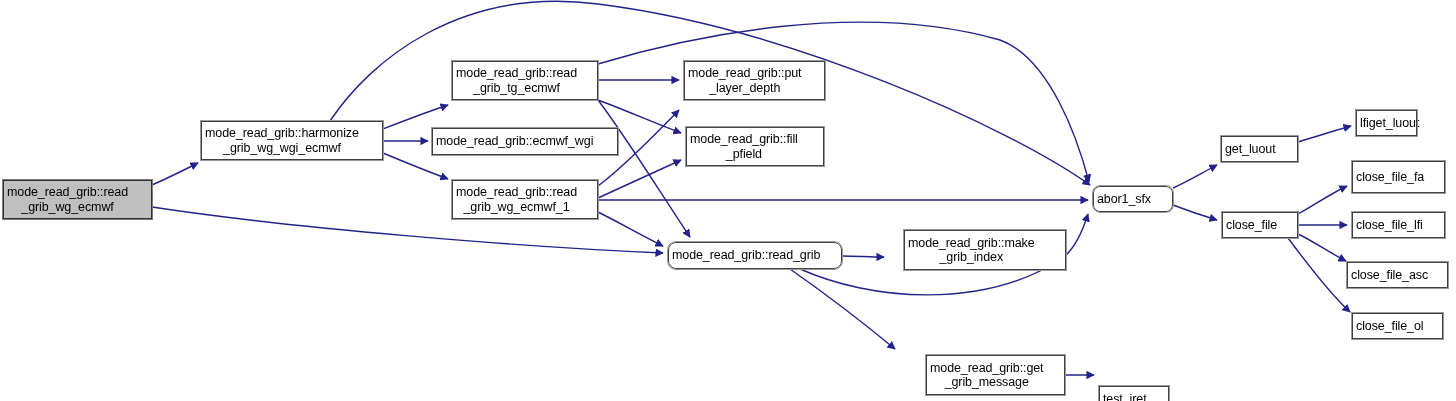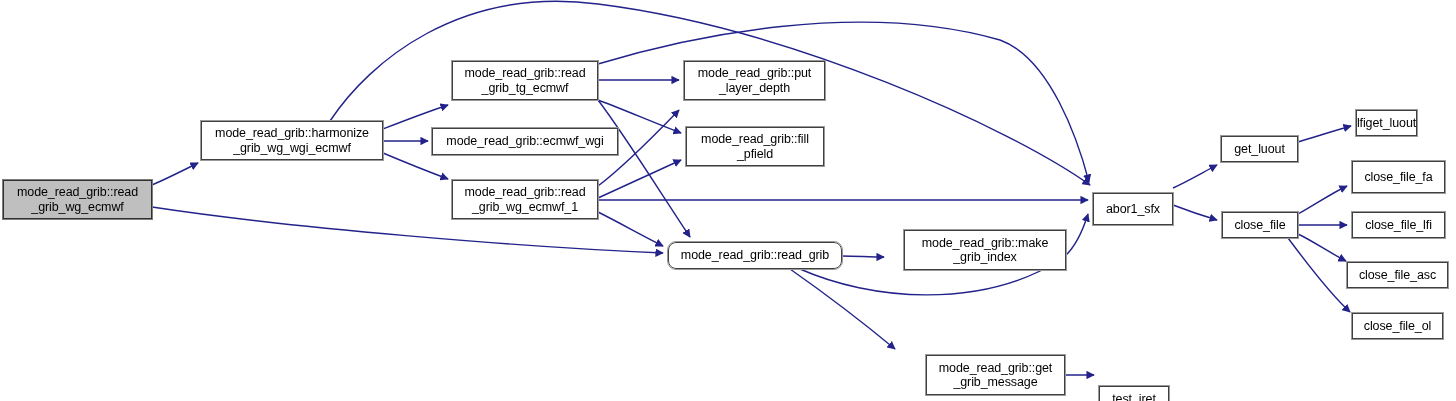--- a/index.html
+++ b/index.html
@@ -28,21 +28,21 @@
     position: absolute;
     box-sizing: border-box;
     border: 1px solid #404040;
     outline: 1px solid #9a9a9a;
     background: #ffffff;
     color: #000000;
     font-size: 12.5px;
     line-height: 14.5px;
     display: flex;
     align-items: center;
-    justify-content: center;
+    justify-content: flex-start;
     text-align: center;
     letter-spacing: -0.1px;
     white-space: pre-line;
     padding: 0 3px;
   }
   .node.root {
     background: #bfbfbf;
     border: 1px solid #303030;
     outline: 1px solid #7d7d7d;
   }
@@ -104,21 +104,21 @@
       <div class="node" style="left: 684px; top: 61px; width: 141px; height: 39px;"><span class="node-label">mode_read_grib::put
 _layer_depth</span></div>
       <div class="node" style="left: 686px; top: 127px; width: 138px; height: 39px;"><span class="node-label">mode_read_grib::fill
 _pfield</span></div>
       <div class="node" style="left: 668px; top: 242px; width: 174px; height: 27px; border-radius: 8px;"><span class="node-label">mode_read_grib::read_grib</span></div>
       <div class="node" style="left: 889px; top: 230px; width: 162px; height: 40px; margin-left: 15px;"><span class="node-label">mode_read_grib::make
 _grib_index</span></div>
       <div class="node" style="left: 898px; top: 355px; width: 139px; height: 40px; margin-left: 28px;"><span class="node-label">mode_read_grib::get
 _grib_message</span></div>
       <div class="node" style="left: 1099px; top: 362px; width: 70px; height: 26px; margin-top: 24px;"><span class="node-label">test_iret</span></div>
-      <div class="node" style="left: 1093px; top: 193px; width: 80px; height: 32px;"><span class="node-label">abor1_sfx</span></div>
+      <div class="node" style="left: 1093px; top: 186px; width: 80px; height: 26px; border-radius: 7px;"><span class="node-label">abor1_sfx</span></div>
       <div class="node" style="left: 1221px; top: 136px; width: 77px; height: 26px;"><span class="node-label">get_luout</span></div>
       <div class="node" style="left: 1222px; top: 212px; width: 76px; height: 26px;"><span class="node-label">close_file</span></div>
       <div class="node" style="left: 1356px; top: 110px; width: 61px; height: 26px;"><span class="node-label">lfiget_luout</span></div>
       <div class="node" style="left: 1352px; top: 161px; width: 93px; height: 32px;"><span class="node-label">close_file_fa</span></div>
       <div class="node" style="left: 1352px; top: 212px; width: 93px; height: 26px;"><span class="node-label">close_file_lfi</span></div>
       <div class="node" style="left: 1347px; top: 262px; width: 101px; height: 26px;"><span class="node-label">close_file_asc</span></div>
       <div class="node" style="left: 1352px; top: 313px; width: 91px; height: 26px;"><span class="node-label">close_file_ol</span></div>
     </div>
 
 </div>

